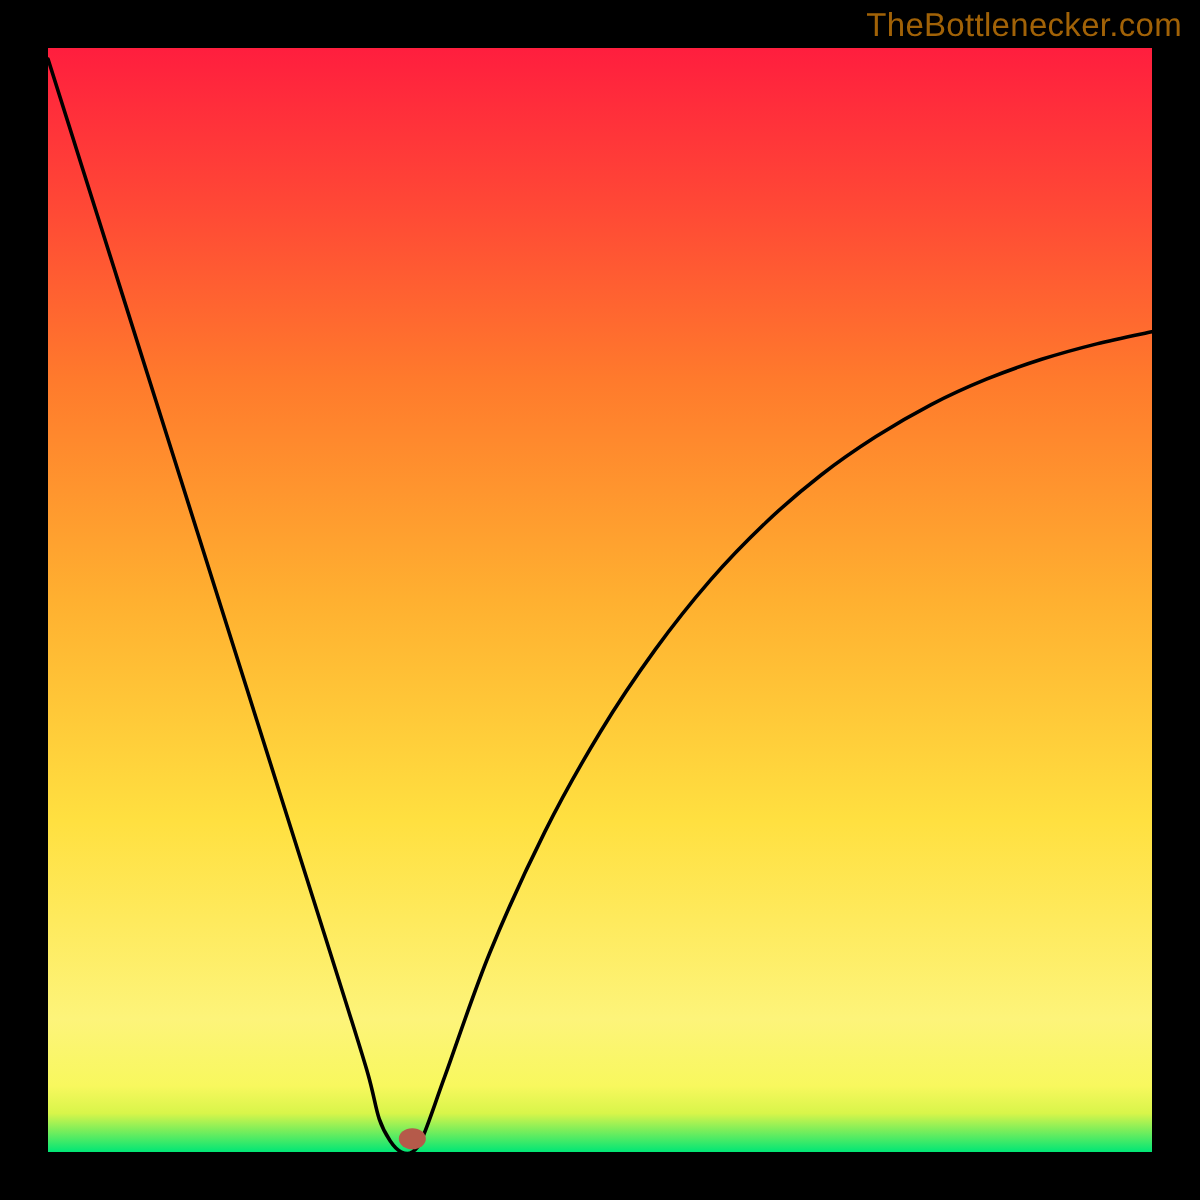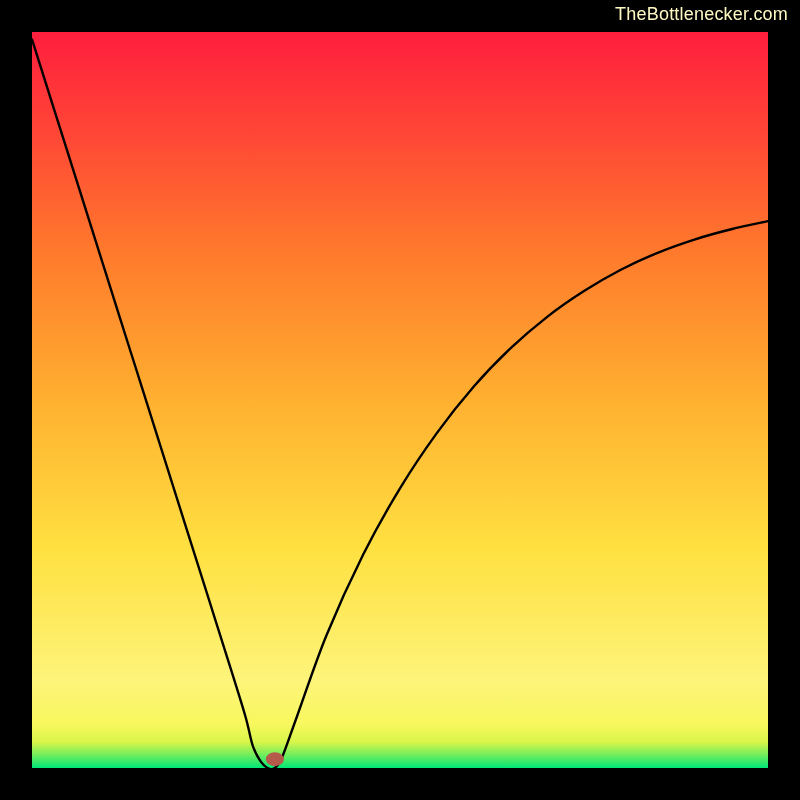--- a/index.html
+++ b/index.html
@@ -13,22 +13,22 @@
   }
   .chart-wrap {
     position: relative;
     width: 800px;
     height: 800px;
   }
   .watermark {
     position: absolute;
     top: 4px;
     right: 12px;
-    color: #fef9c3;
-    font-size: 18px;
+    color: #a16207;
+    font-size: 22px;
     font-weight: 500;
     letter-spacing: 0.2px;
     z-index: 10;
   }
   svg {
     display: block;
   }
 </style>
 </head>
 <body>

